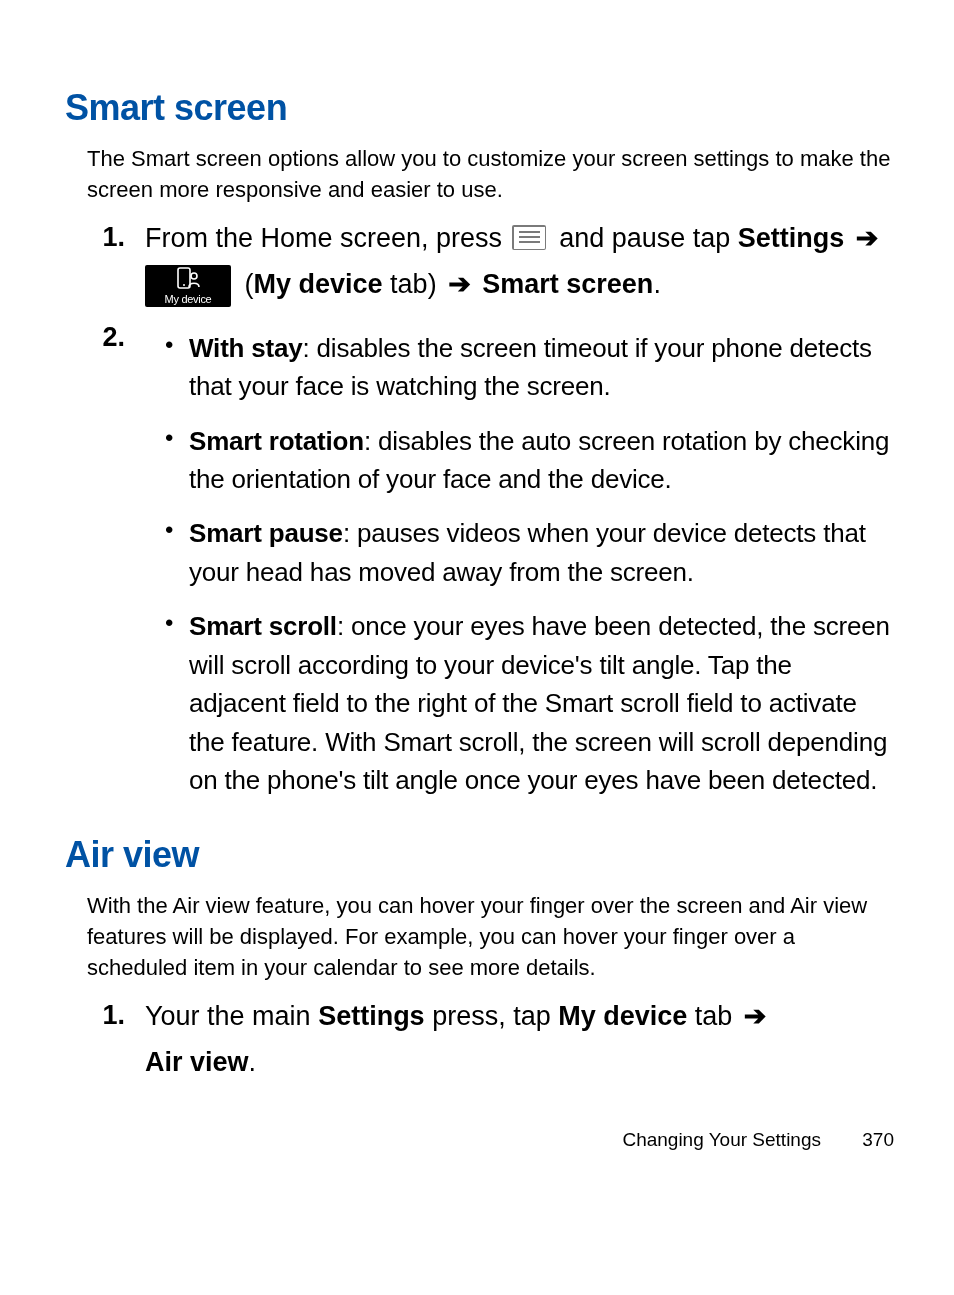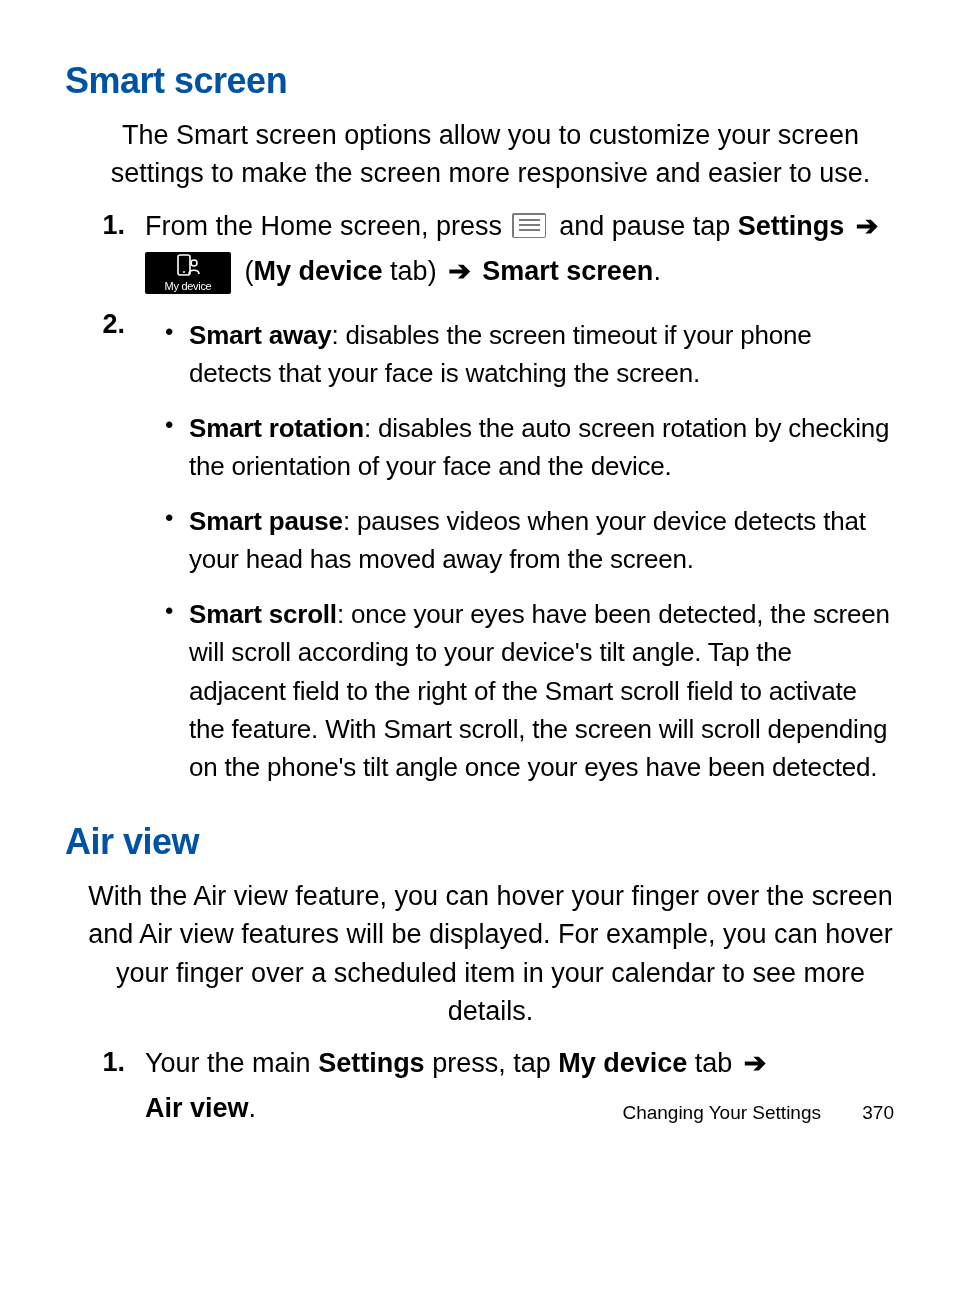--- a/index.html
+++ b/index.html
@@ -9,36 +9,36 @@
     font-family: "Helvetica Neue", Helvetica, Arial, sans-serif;
     color: #000;
     -webkit-font-smoothing: antialiased;
   }
   .page {
     width: 954px;
     height: 1178px;
     box-sizing: border-box;
     padding: 60px 60px 0 65px;
     position: relative;
+    margin-top: 27px;
   }
   .heading {
     color: #0052a4;
     font-weight: 800;
     font-size: 36px;
     margin: 0 0 14px 0;
     letter-spacing: -0.5px;
   }
   .heading.second {
     margin-top: 18px;
   }
   .intro {
-    font-size: 27px;
+    font-size: 22px;
     line-height: 1.42;
     margin: 0 0 14px 22px;
-    text-align: center;
   }
   ol {
     list-style: none;
     margin: 0;
     padding: 0;
   }
   ol > li {
     display: flex;
     align-items: flex-start;
     margin-bottom: 12px;
@@ -184,21 +184,21 @@
     </li>
 
     <li>
       <span class="num">2.</span>
       <div class="step-body">
 
         <ul class="bullets">
           <li>
             <span class="dot">•</span>
             <div class="bullet-body">
-              <span class="term">Smart away</span><span>: disables the screen timeout if your phone detects that your face is watching the screen.</span>
+              <span class="term">With stay</span><span>: disables the screen timeout if your phone detects that your face is watching the screen.</span>
             </div>
           </li>
           <li>
             <span class="dot">•</span>
             <div class="bullet-body">
               <span class="term">Smart rotation</span><span>: disables the auto screen rotation by checking the orientation of your face and the device.</span>
             </div>
           </li>
           <li>
             <span class="dot">•</span>

